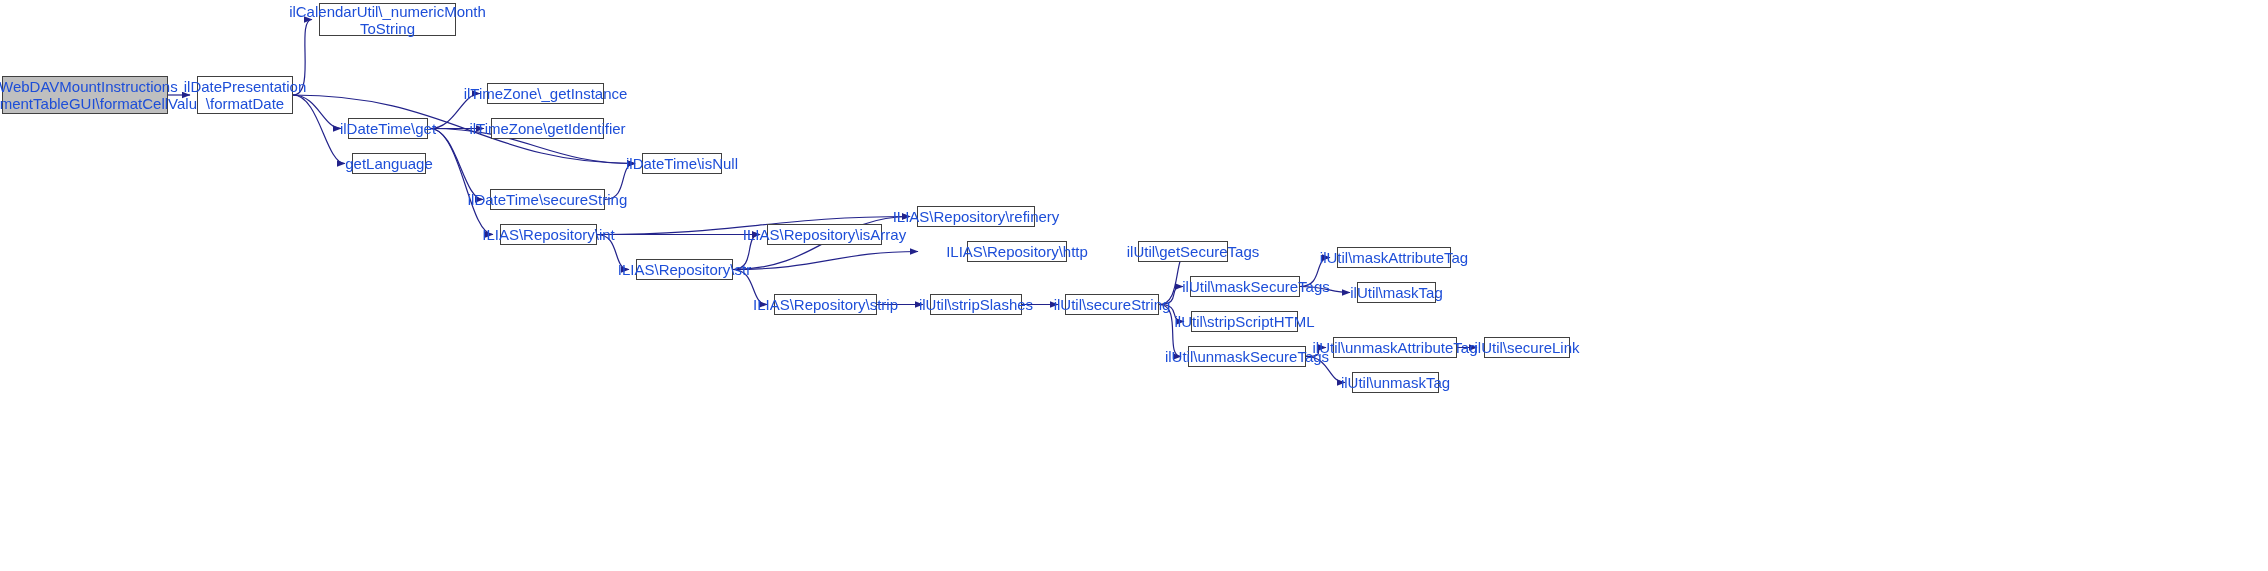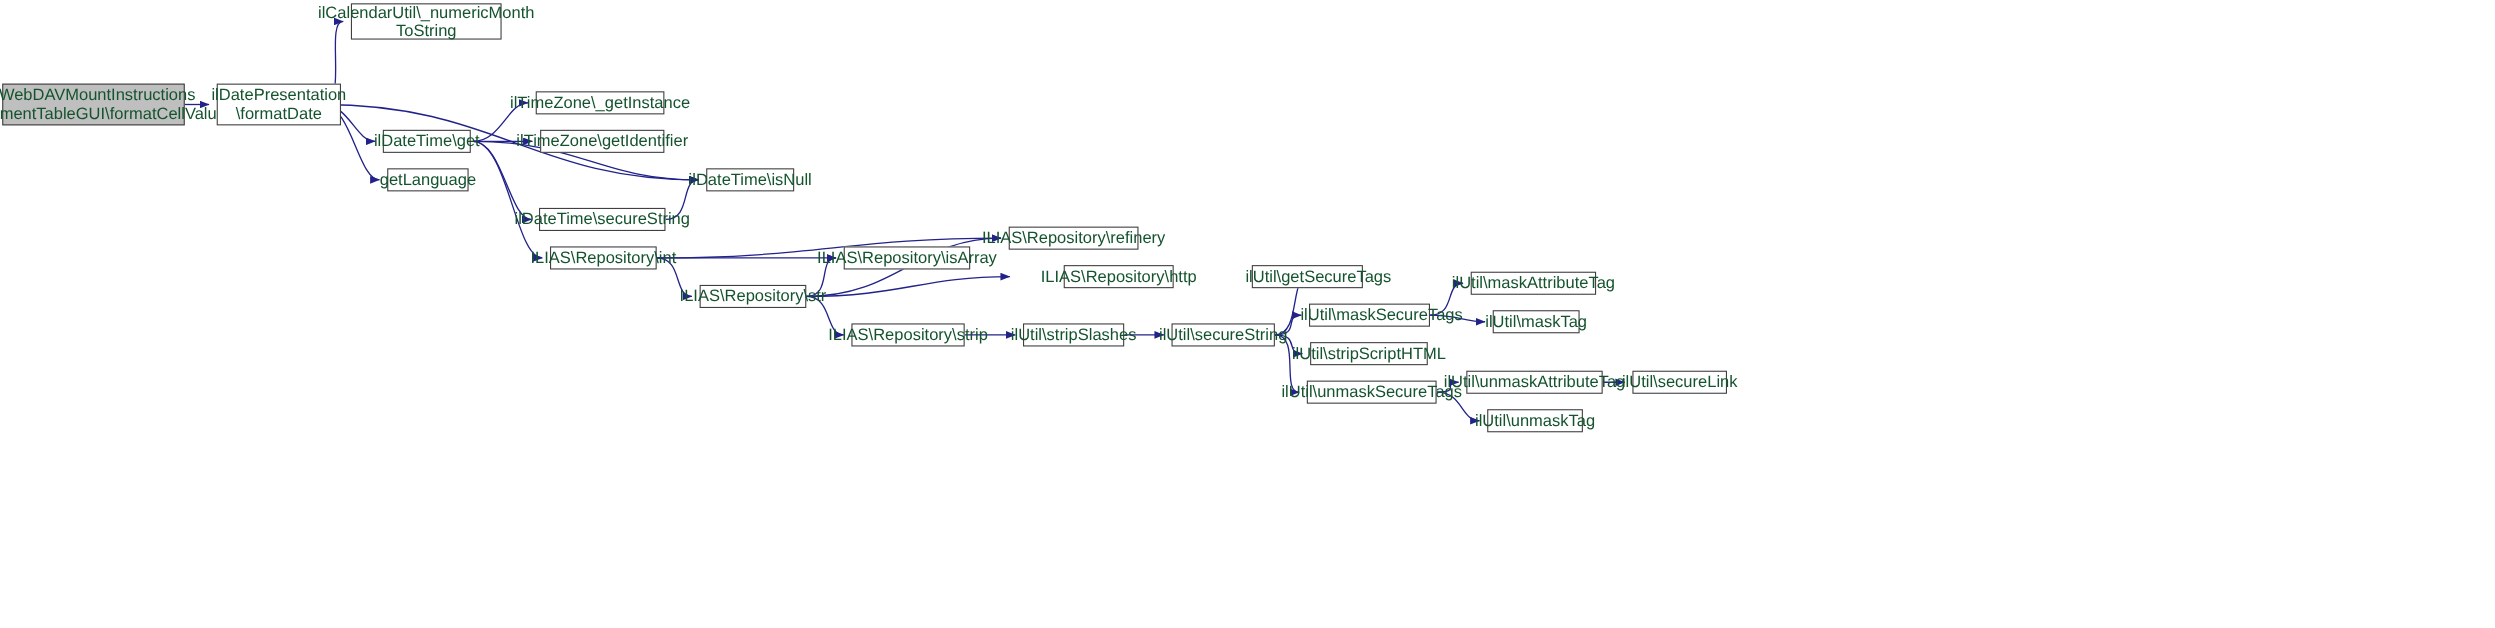--- a/index.html
+++ b/index.html
@@ -21,21 +21,21 @@
     top: 0;
     width: 2268px;
     height: 571px;
     pointer-events: none;
   }
   .node {
     position: absolute;
     box-sizing: border-box;
     border: 1px solid #404040;
     background: #ffffff;
-    color: #14532d;
+    color: #1d4ed8;
     font-size: 15px;
     line-height: 17px;
     display: flex;
     align-items: center;
     justify-content: center;
     text-align: center;
     white-space: pre-line;
     z-index: 2;
     padding: 0 4px;
   }
@@ -82,39 +82,39 @@
         <path d="M1300,286.5 C1324,286.5 1313,257.5 1330,257.5" marker-end="url(#arrow)"></path>
         <path d="M1300,286.5 C1325.65,286.5 1331.35,292.5 1350,292.5" marker-end="url(#arrow)"></path>
         <path d="M1306,356.5 C1330,356.5 1309,347.5 1326,347.5" marker-end="url(#arrow)"></path>
         <path d="M1306,356.5 C1330,356.5 1328,382.5 1345,382.5" marker-end="url(#arrow)"></path>
         <path d="M1457,347.5 C1481,347.5 1460,347.5 1477,347.5" marker-end="url(#arrow)"></path>
       </g>
   </svg>
   <div id="nodes-layer">
       <div class="node root" style="left: 2px; top: 76px; width: 166px; height: 38px;">ilWebDAVMountInstructions
 DocumentTableGUI\formatCellValue</div>
-      <div class="node" style="left: 197px; top: 76px; width: 113px; height: 38px;">ilDatePresentation
+      <div class="node" style="left: 197px; top: 76px; width: 96px; height: 38px;">ilDatePresentation
 \formatDate</div>
       <div class="node" style="left: 319px; top: 3px; width: 137px; height: 33px;">ilCalendarUtil\_numericMonth
 ToString</div>
       <div class="node" style="left: 348px; top: 118px; width: 80px; height: 21px;">ilDateTime\get</div>
       <div class="node" style="left: 352px; top: 153px; width: 74px; height: 21px;">getLanguage</div>
       <div class="node" style="left: 487px; top: 83px; width: 117px; height: 21px;">ilTimeZone\_getInstance</div>
       <div class="node" style="left: 491px; top: 118px; width: 113px; height: 21px;">ilTimeZone\getIdentifier</div>
       <div class="node" style="left: 642px; top: 153px; width: 80px; height: 21px;">ilDateTime\isNull</div>
       <div class="node" style="left: 490px; top: 189px; width: 115px; height: 21px;">ilDateTime\secureString</div>
       <div class="node" style="left: 500px; top: 224px; width: 97px; height: 21px;">ILIAS\Repository\int</div>
       <div class="node" style="left: 636px; top: 259px; width: 97px; height: 21px;">ILIAS\Repository\str</div>
       <div class="node" style="left: 774px; top: 294px; width: 103px; height: 21px;">ILIAS\Repository\strip</div>
       <div class="node" style="left: 767px; top: 224px; width: 115px; height: 21px;">ILIAS\Repository\isArray</div>
       <div class="node" style="left: 917px; top: 206px; width: 118px; height: 21px;">ILIAS\Repository\refinery</div>
       <div class="node" style="left: 967px; top: 241px; width: 100px; height: 21px;">ILIAS\Repository\http</div>
       <div class="node" style="left: 930px; top: 294px; width: 92px; height: 21px;">ilUtil\stripSlashes</div>
       <div class="node" style="left: 1065px; top: 294px; width: 94px; height: 21px;">ilUtil\secureString</div>
-      <div class="node" style="left: 1138px; top: 241px; width: 101px; height: 21px; padding-left: 24px;">ilUtil\getSecureTags</div>
+      <div class="node" style="left: 1138px; top: 241px; width: 90px; height: 21px; padding-left: 24px;">ilUtil\getSecureTags</div>
       <div class="node" style="left: 1190px; top: 276px; width: 110px; height: 21px; padding-left: 26px;">ilUtil\maskSecureTags</div>
       <div class="node" style="left: 1191px; top: 311px; width: 107px; height: 21px;">ilUtil\stripScriptHTML</div>
       <div class="node" style="left: 1188px; top: 346px; width: 118px; height: 21px;">ilUtil\unmaskSecureTags</div>
       <div class="node" style="left: 1337px; top: 247px; width: 114px; height: 21px;">ilUtil\maskAttributeTag</div>
       <div class="node" style="left: 1357px; top: 282px; width: 79px; height: 21px;">ilUtil\maskTag</div>
       <div class="node" style="left: 1333px; top: 337px; width: 124px; height: 21px;">ilUtil\unmaskAttributeTag</div>
       <div class="node" style="left: 1352px; top: 372px; width: 87px; height: 21px;">ilUtil\unmaskTag</div>
       <div class="node" style="left: 1484px; top: 337px; width: 86px; height: 21px;">ilUtil\secureLink</div>
     </div>
 </div>

